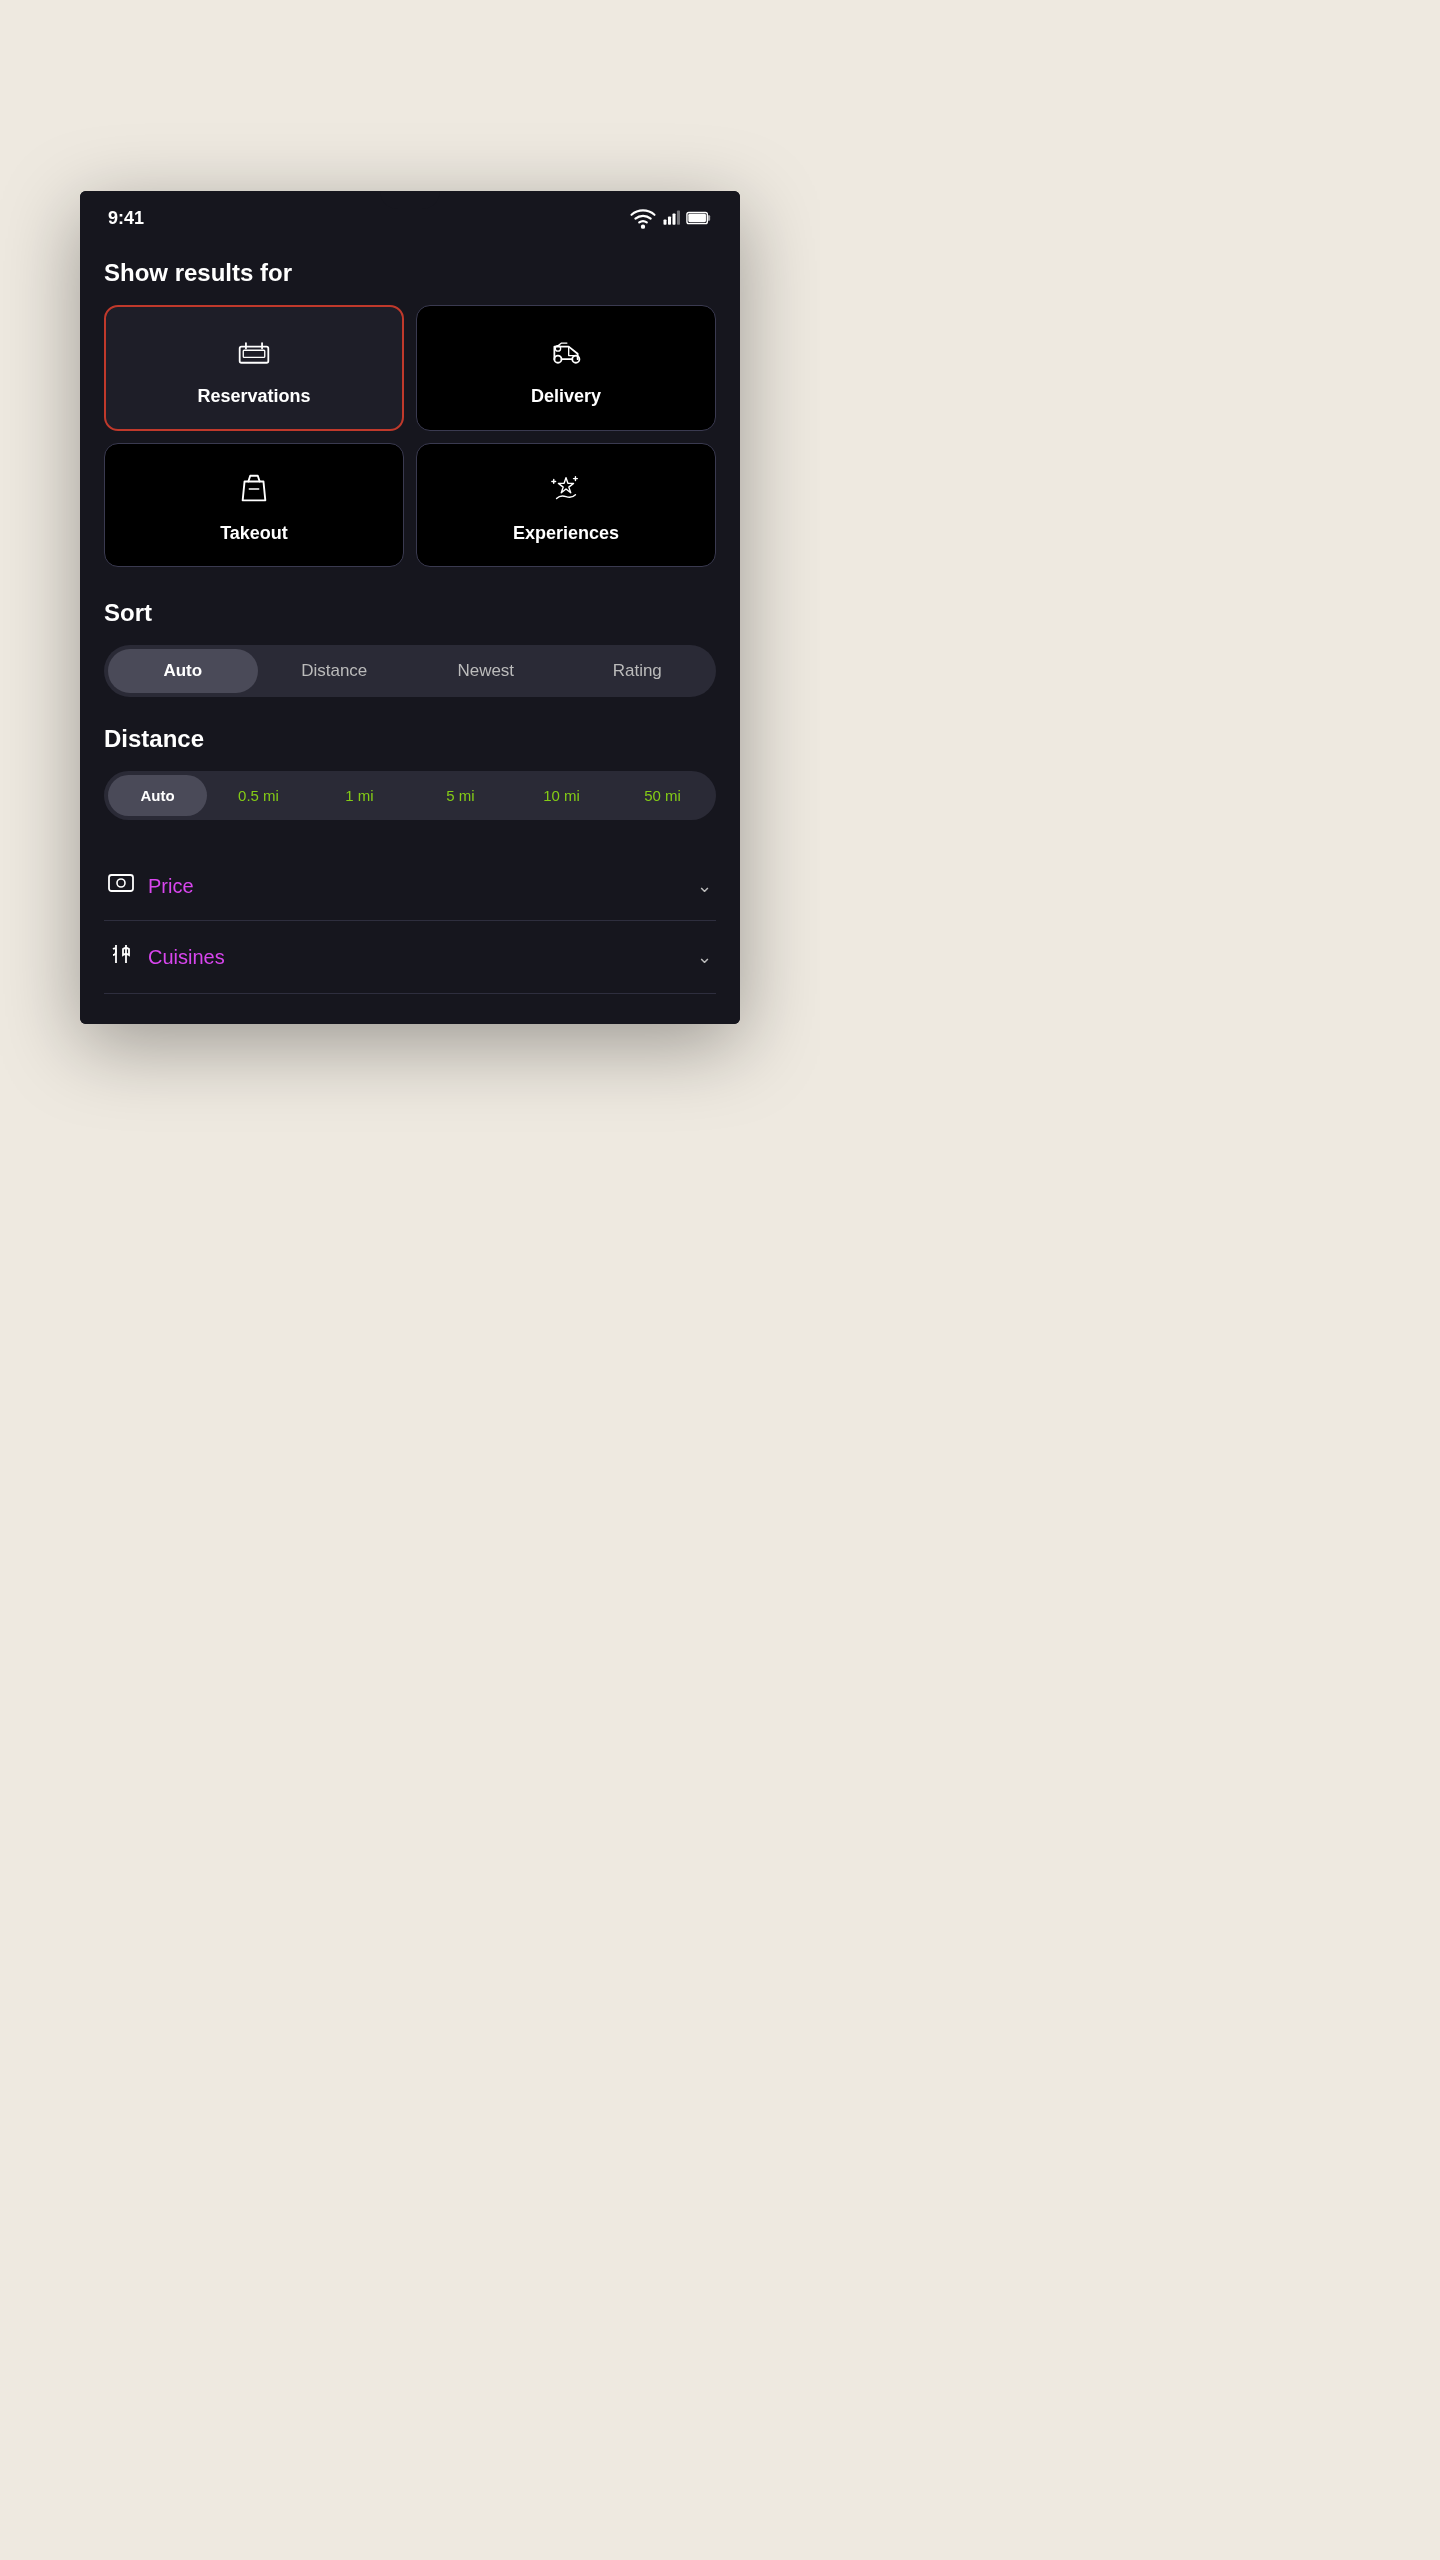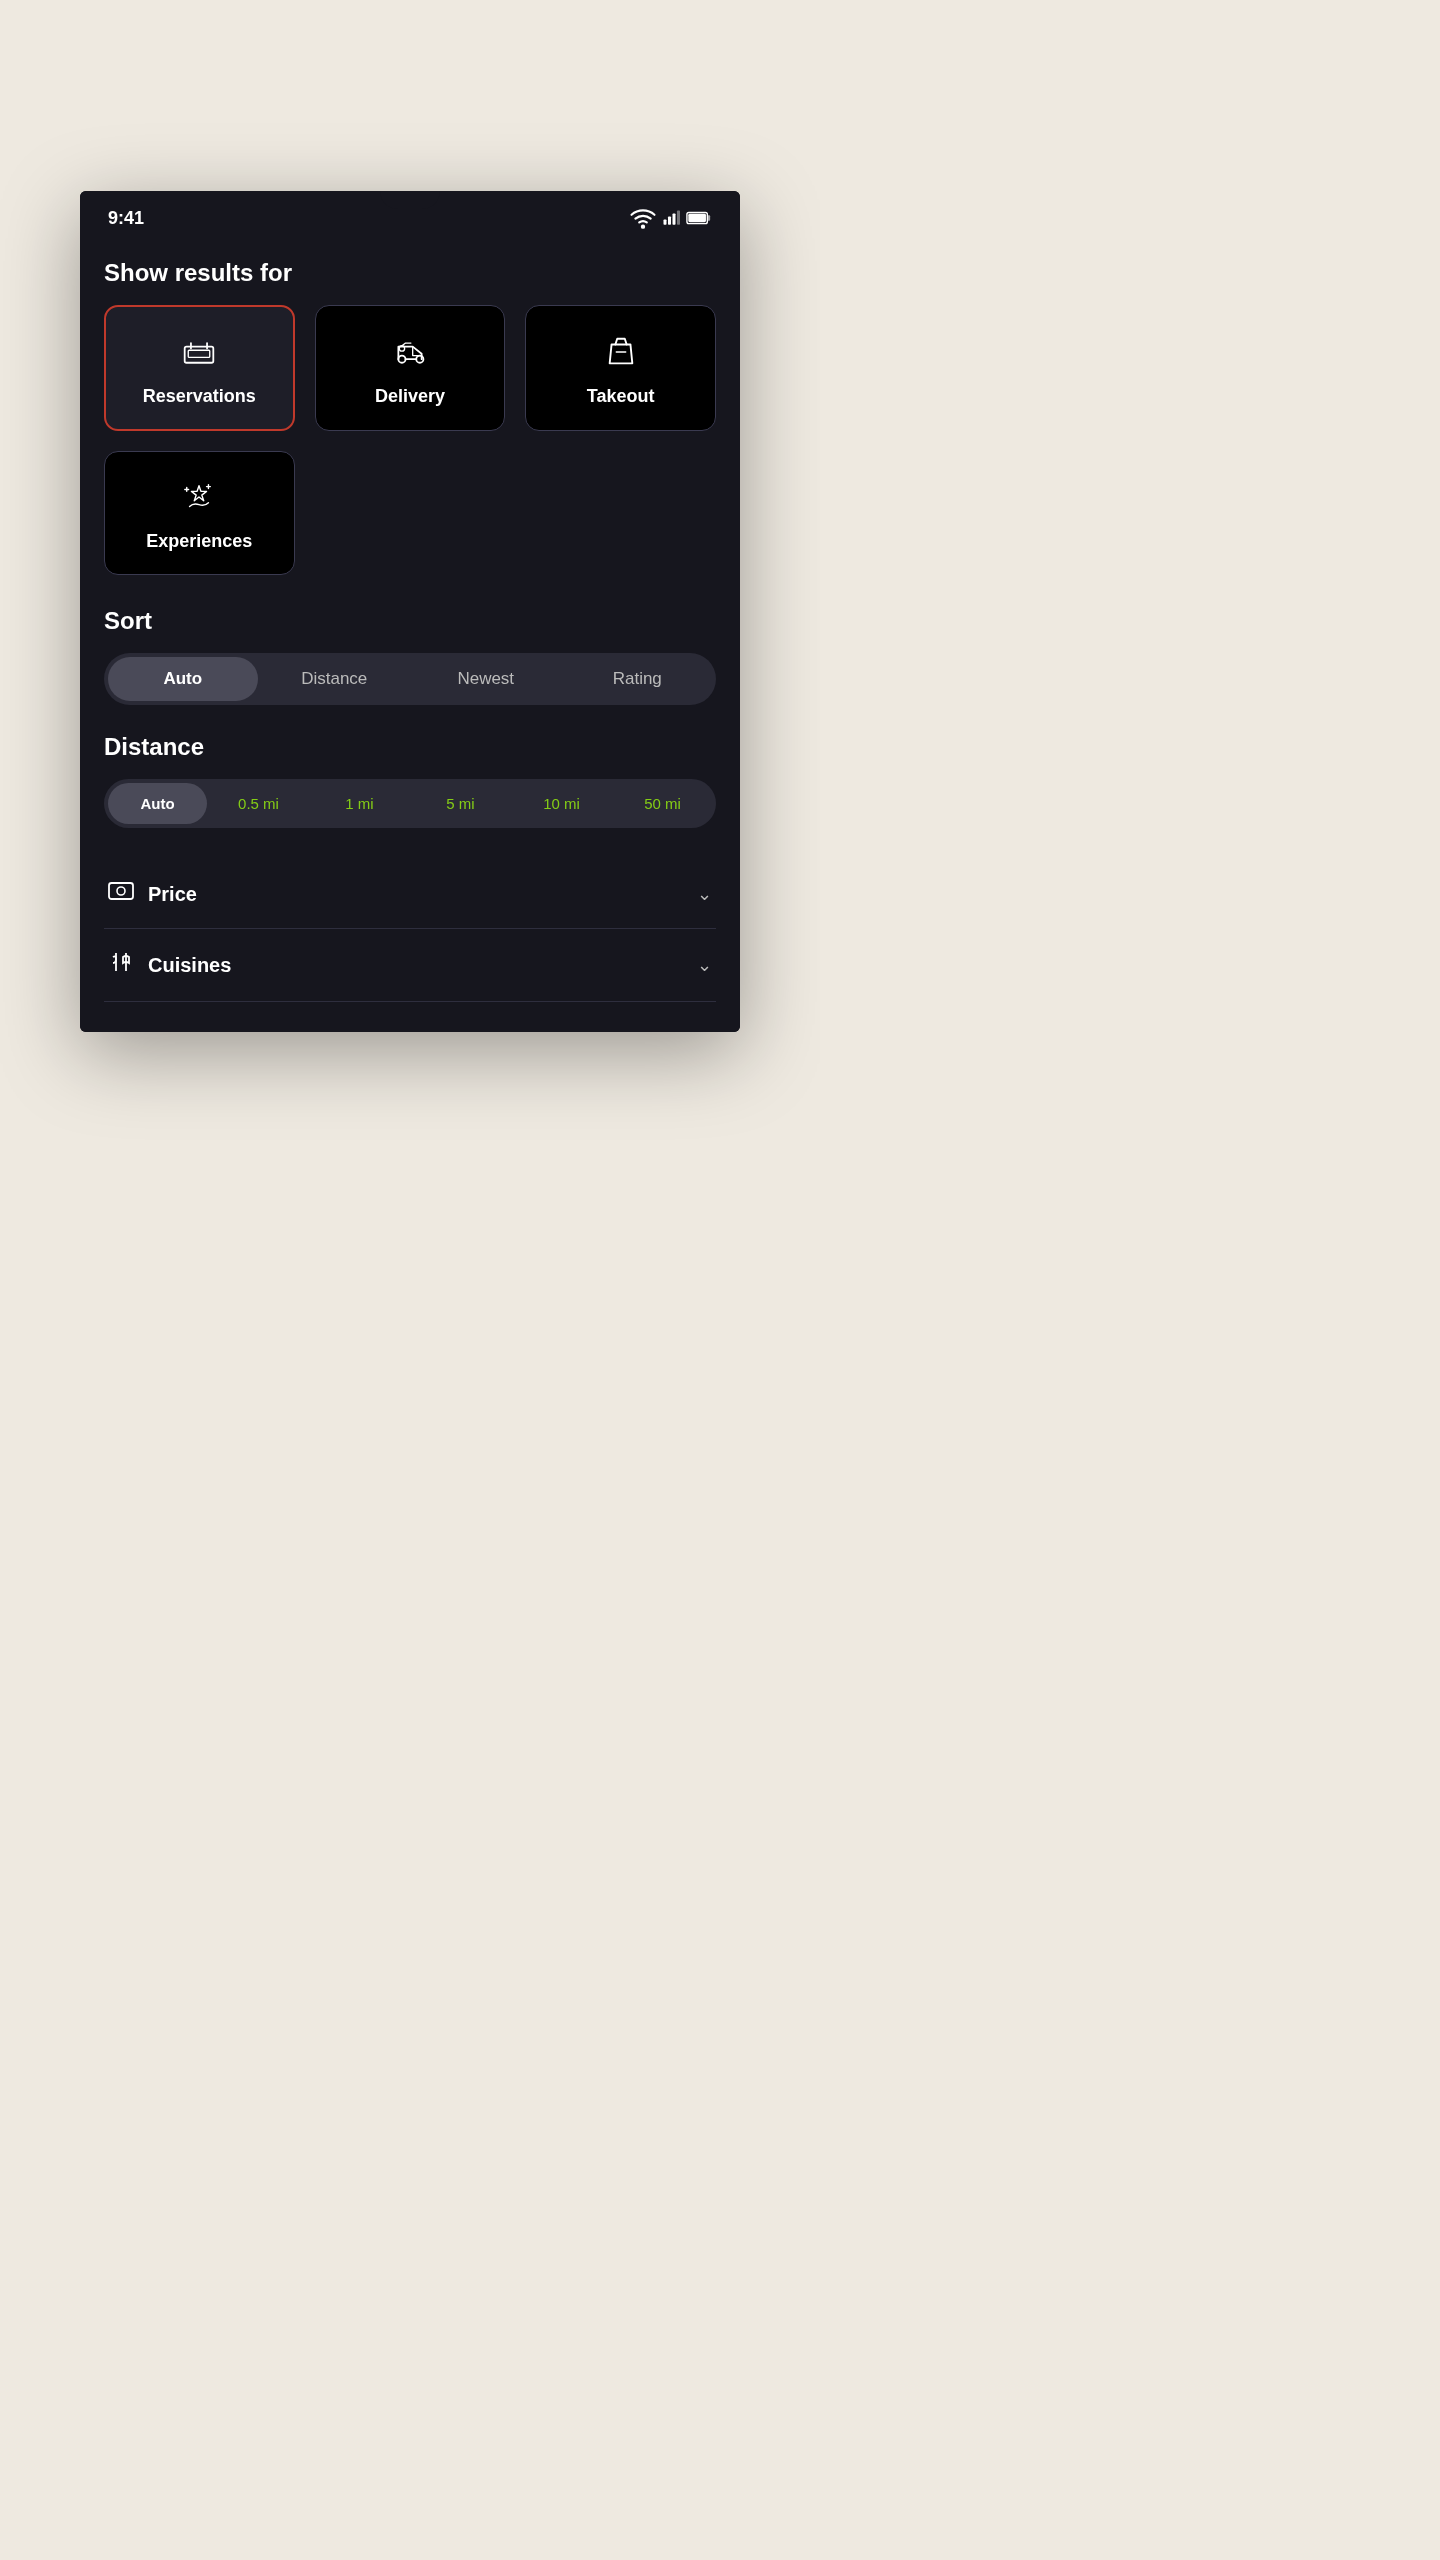--- a/index.html
+++ b/index.html
@@ -83,22 +83,22 @@
       font-size: 24px;
       font-weight: 700;
       font-family: sans-serif;
       margin-bottom: 18px;
       margin-top: 10px;
     }
 
     
     .result-grid {
       display: grid;
-      grid-template-columns: 1fr 1fr 1fr;
-      gap: 20px;
+      grid-template-columns: 1fr 1fr;
+      gap: 12px;
       margin-bottom: 32px;
     }
     .result-card {
       background: #000000;
       border: 1.5px solid #3a3a50;
       border-radius: 14px;
       display: flex;
       flex-direction: column;
       align-items: center;
       justify-content: center;
@@ -195,24 +195,24 @@
     .filter-row-left {
       display: flex;
       align-items: center;
       gap: 14px;
     }
     .filter-icon {
       color: #fff;
       font-size: 22px;
     }
     .filter-label {
-      color: #ffffff;
+      color: #d946ef;
       font-size: 20px;
       font-family: sans-serif;
-      font-weight: 700;
+      font-weight: 400;
     }
     .filter-chevron {
       color: #bbb;
       font-size: 18px;
     }
 
     
     .icon-svg {
       width: 34px;
       height: 34px;

